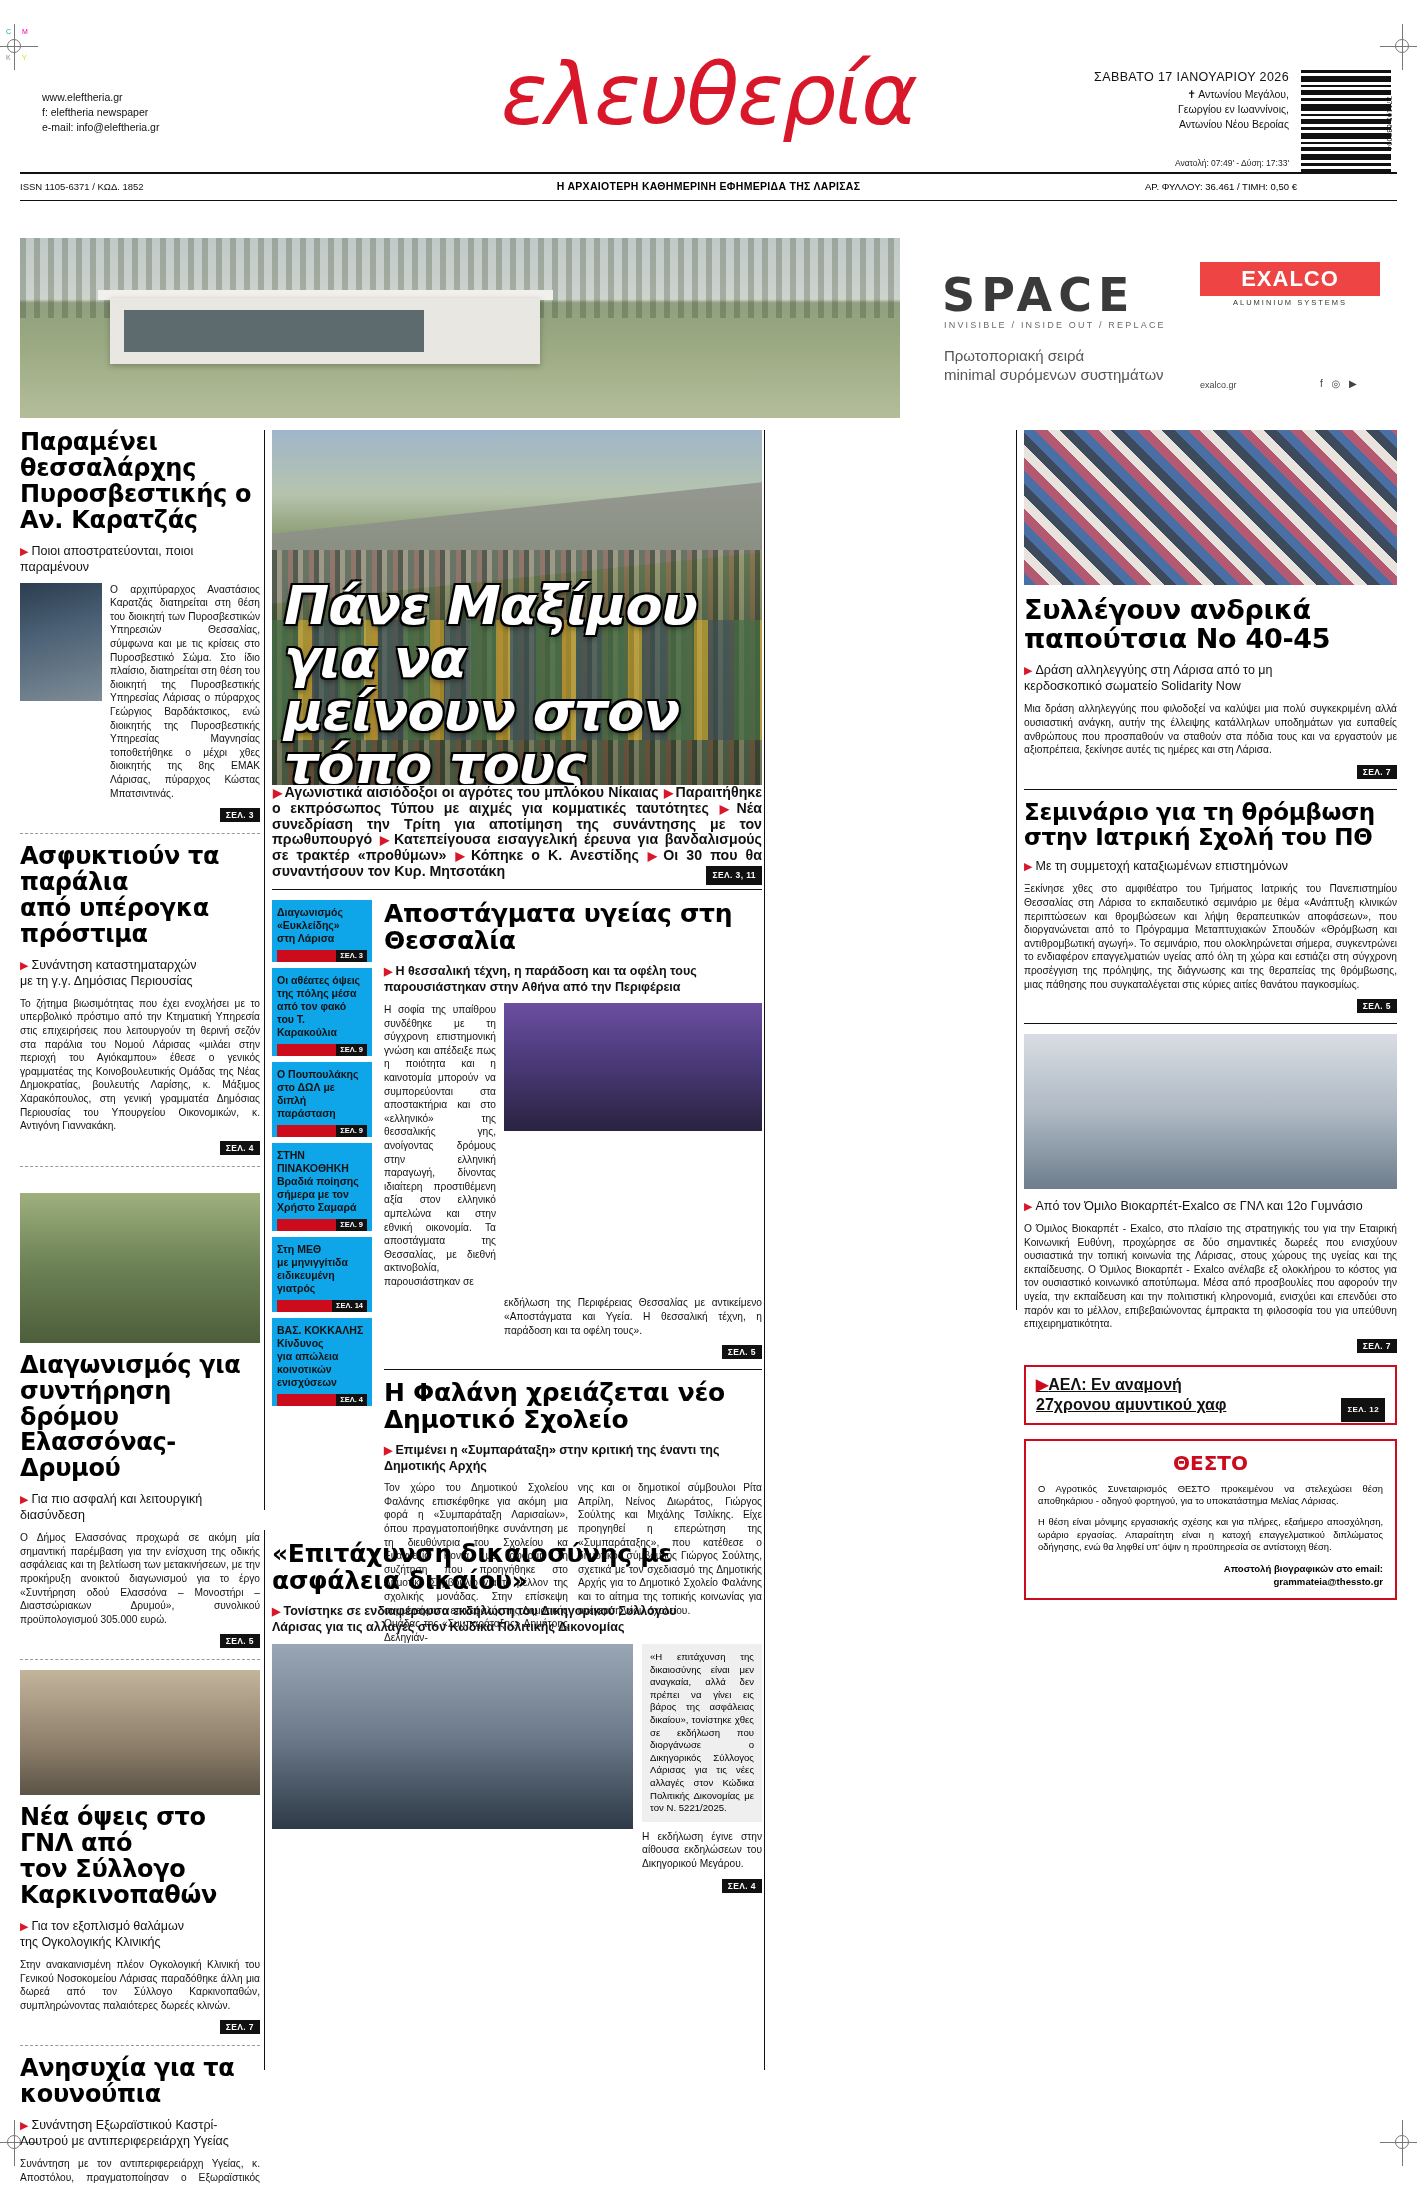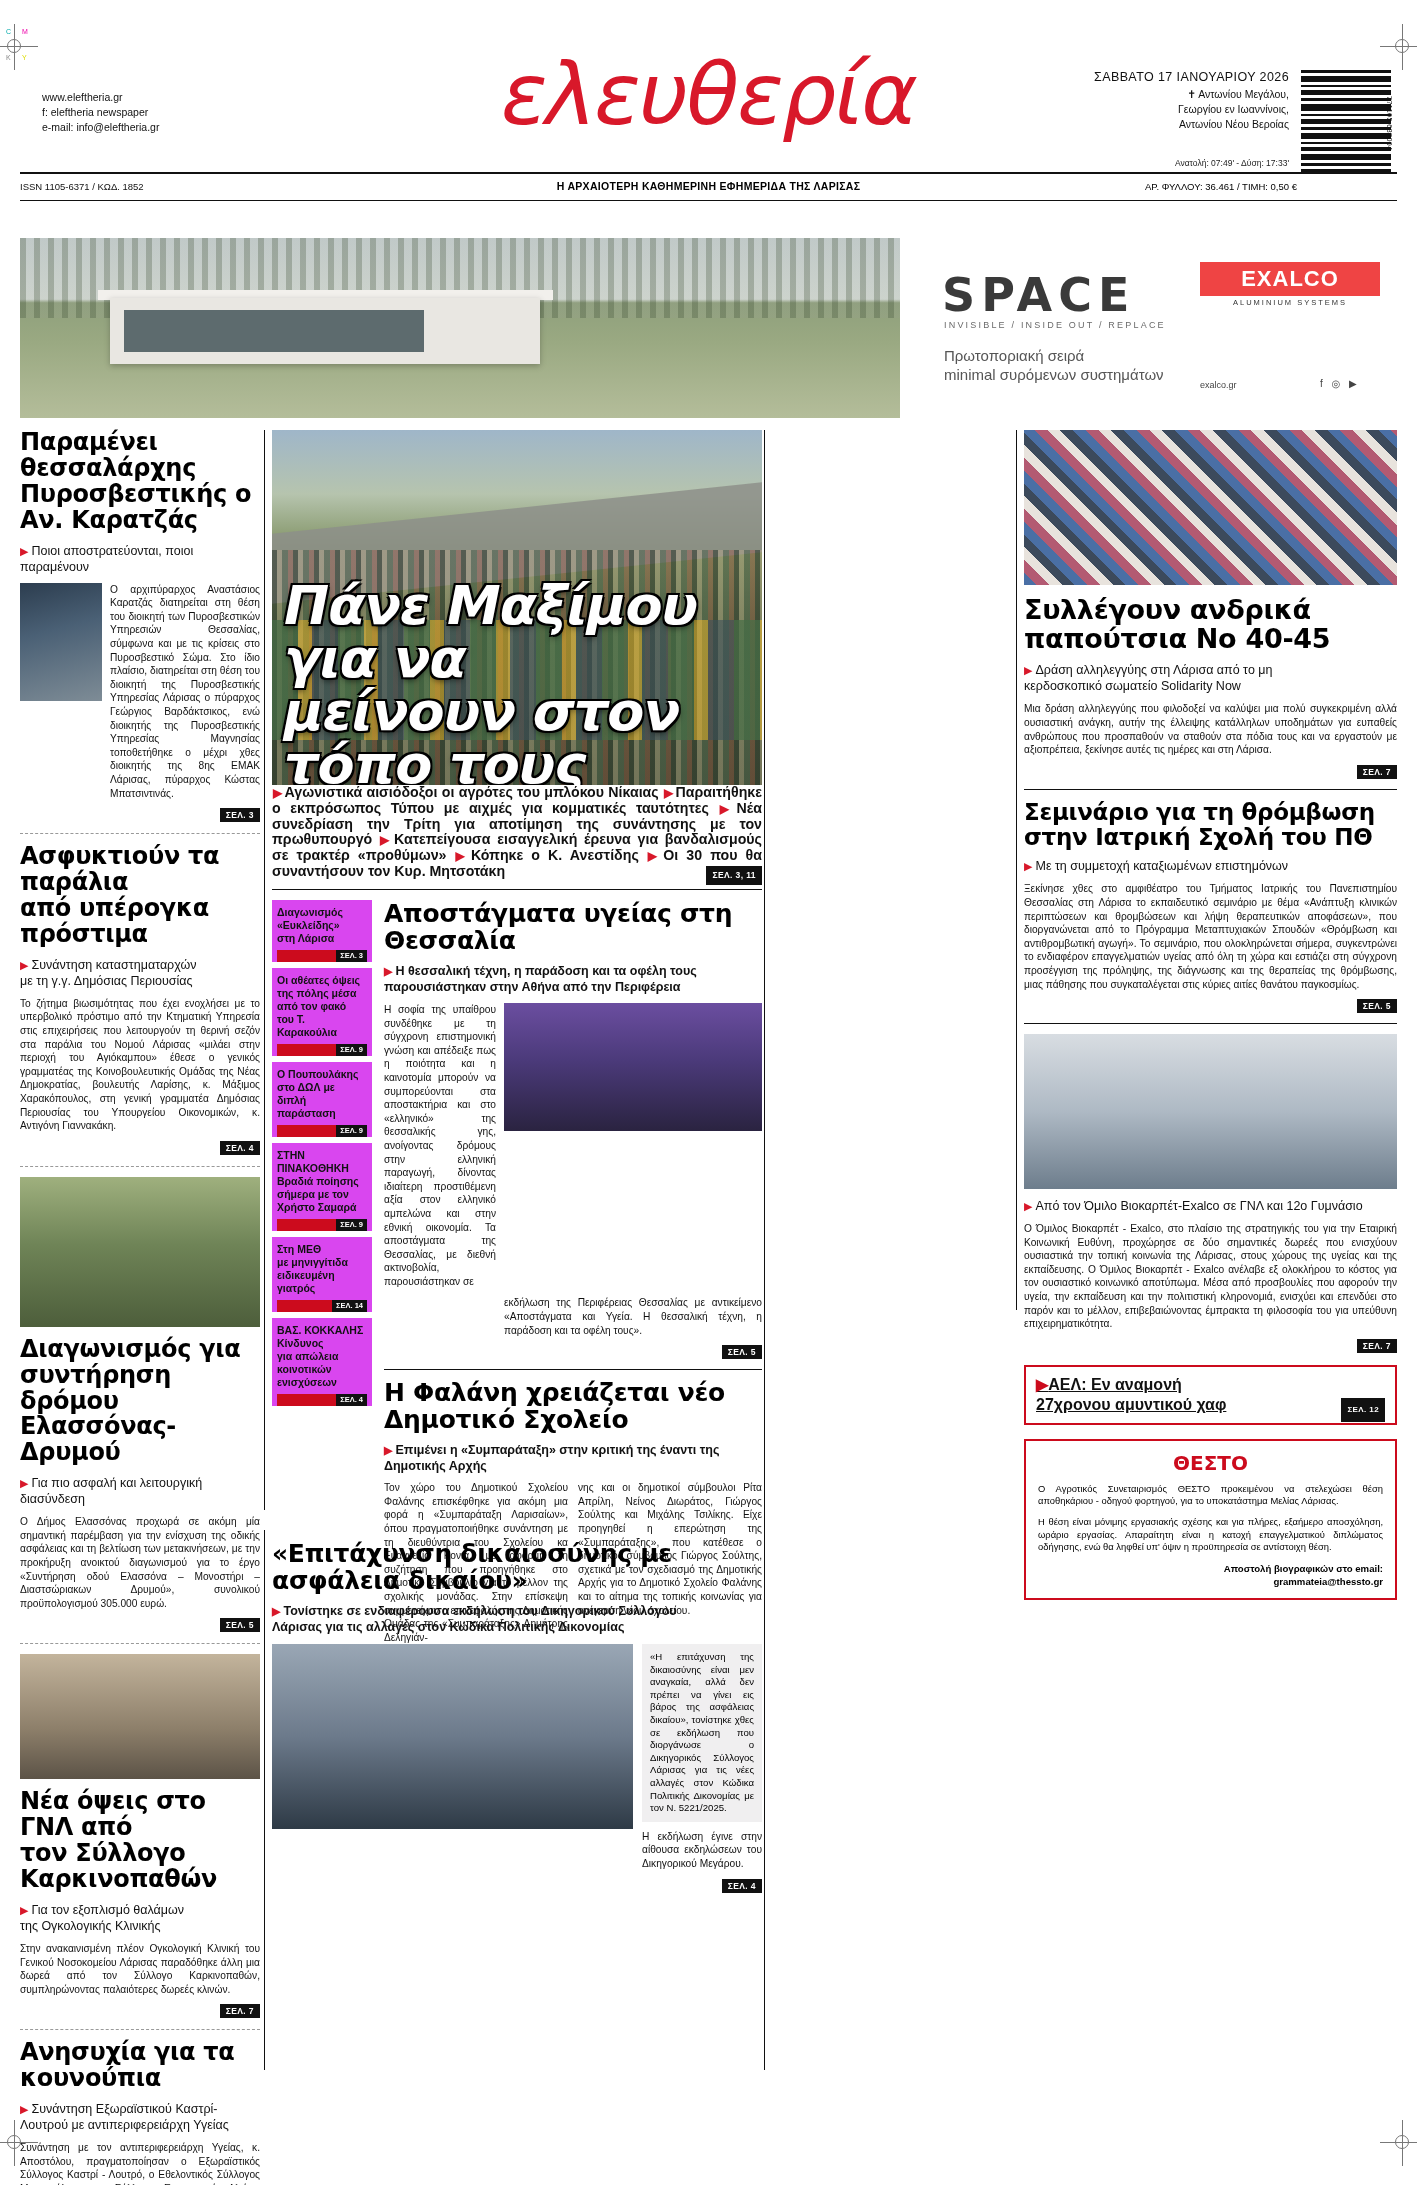--- a/index.html
+++ b/index.html
@@ -113,21 +113,21 @@
      font-family:"DejaVu Sans", sans-serif; font-weight:bold; font-style:italic;
      font-size:54px; line-height:.98; color:#fff; letter-spacing:-1px;
      text-shadow: -2px -2px 0 #000, 2px -2px 0 #000, -2px 2px 0 #000, 2px 2px 0 #000,
                   0 3px 6px rgba(0,0,0,.6);}
 
   .bullets { font-size:14.2px; line-height:15px; font-weight:bold; color:#111; text-align:justify;}
   .bullets .tri { color:#d8182a; font-size:12px; margin:0 2px 0 1px; }
 
   
   .briefs { width:100px; }
-  .brief { background:#d946ef; padding:6px 5px 0 5px; margin-bottom:0; }
+  .brief { background:#0ea5e9; padding:6px 5px 0 5px; margin-bottom:0; }
   .brief p { font-size:10.5px; line-height:13px; font-weight:bold; color:#111;}
   .brief .tag { display:flex; justify-content:flex-end; margin-top:5px; }
   .brief .tagbar { flex:1; height:12px; background:#cc0b1d; }
   .brief .tagtxt { background:#111; color:#fff; font-size:7.5px; font-weight:bold; padding:1px 4px; }
 
   .redbox { border:2px solid #cc0b1d; padding:8px 10px; }
   .red-t { color:#111; font-weight:bold; font-size:16px; line-height:20px;text-decoration:underline;}
   .red-t .tri { color:#cc0b1d; }
 
   .thesto { border:2px solid #cc0b1d; padding:10px 12px; }
@@ -264,21 +264,21 @@
       </h2>
       <div class="kicker">
         <span class="tri">▶</span><span>Συνάντηση καταστηματαρχών</span><br>
         <span>με τη γ.γ. Δημόσιας Περιουσίας</span>
       </div>
       <div class="body-txt">Το ζήτημα βιωσιμότητας που έχει ενοχλήσει με το υπερβολικό πρόστιμο από την Κτηματική Υπηρεσία στις επιχειρήσεις που λειτουργούν τη θερινή σεζόν στα παράλια του Νομού Λάρισας «μιλάει στην περιοχή του Αγιόκαμπου» έθεσε ο γενικός γραμματέας της Κοινοβουλευτικής Ομάδας της Νέας Δημοκρατίας, βουλευτής Λαρίσης, κ. Μάξιμος Χαρακόπουλος, στη γενική γραμματέα Δημόσιας Περιουσίας του Υπουργείου Οικονομικών, κ. Αντιγόνη Γιαννακάκη.</div>
       <div class="sel-wrap"><span class="sel">ΣΕΛ. 4</span></div>
     </div>
     <div class="dashed"></div>
 
-    <div style="margin-top:10px;">
+    <div style="margin-top:26px;">
       <div class="thumb photo-road"></div>
       <h2 class="hl hl-lg" style="margin-top:10px;">
         <span>Διαγωνισμός για συντήρηση</span><br>
         <span>δρόμου Ελασσόνας-Δρυμού</span>
       </h2>
       <div class="kicker">
         <span class="tri">▶</span><span>Για πιο ασφαλή και λειτουργική διασύνδεση</span>
       </div>
       <div class="body-txt">Ο Δήμος Ελασσόνας προχωρά σε ακόμη μία σημαντική παρέμβαση για την ενίσχυση της οδικής ασφάλειας και τη βελτίωση των μετακινήσεων, με την προκήρυξη ανοικτού διαγωνισμού για το έργο «Συντήρηση οδού Ελασσόνα – Μονοστήρι – Διαστσώριακων Δρυμού», συνολικού προϋπολογισμού 305.000 ευρώ.</div>
       <div class="sel-wrap"><span class="sel">ΣΕΛ. 5</span></div>

